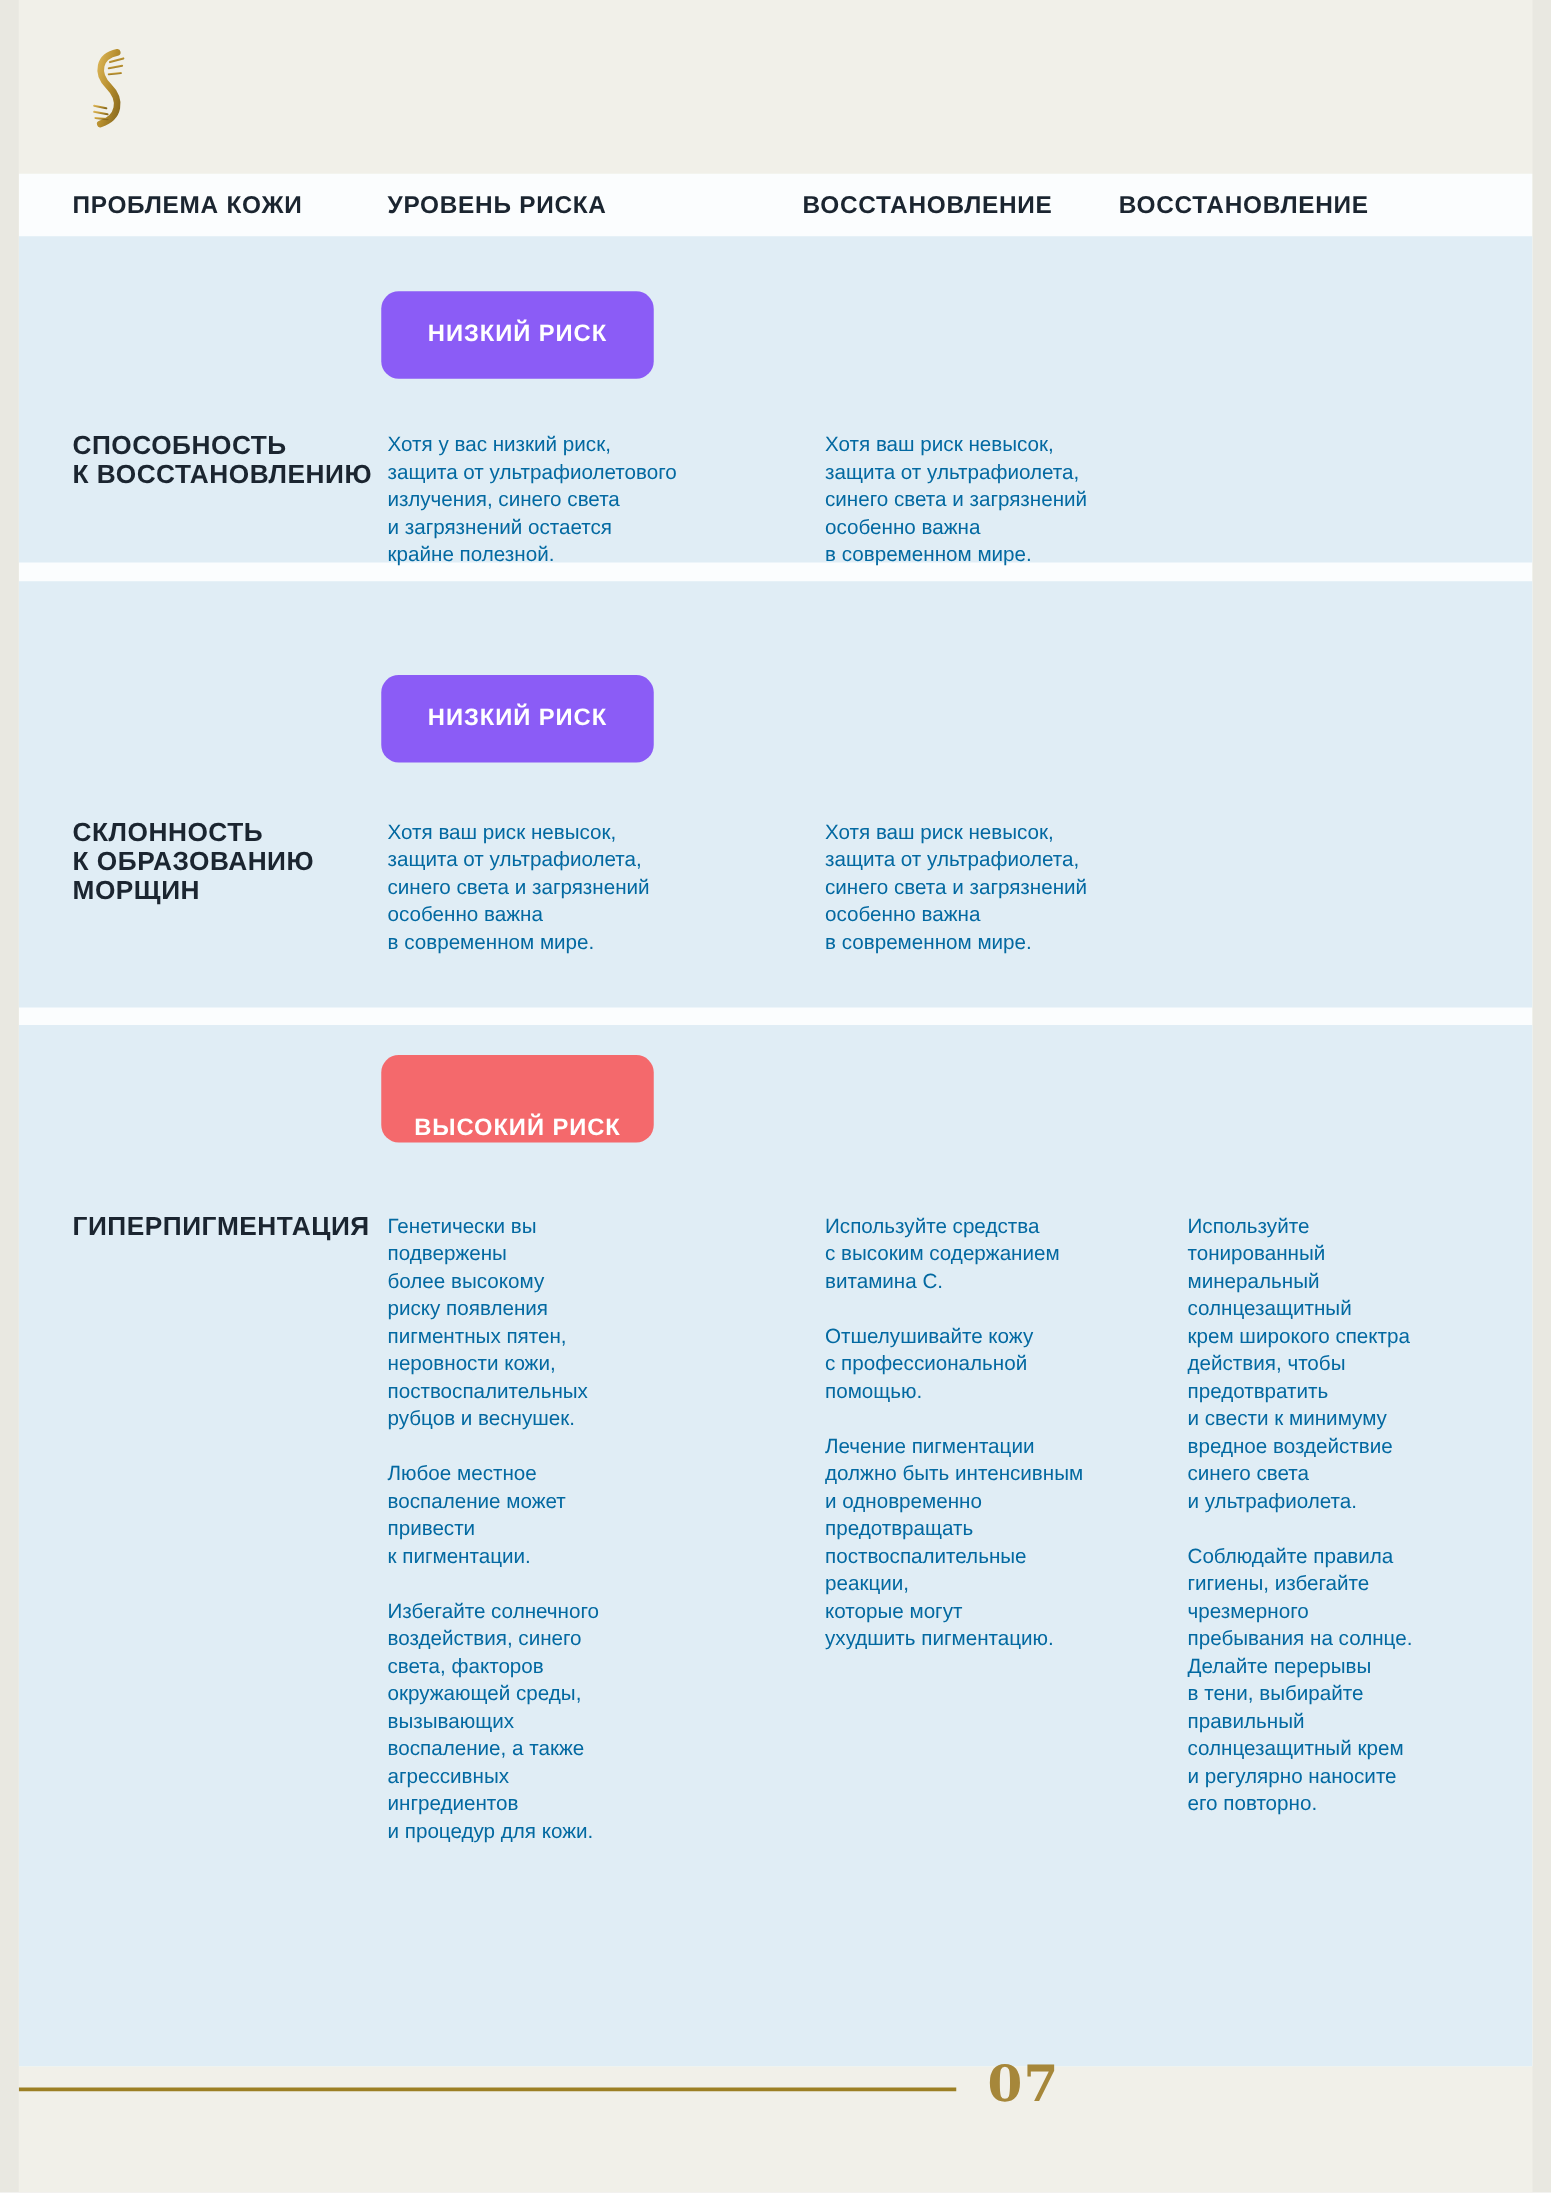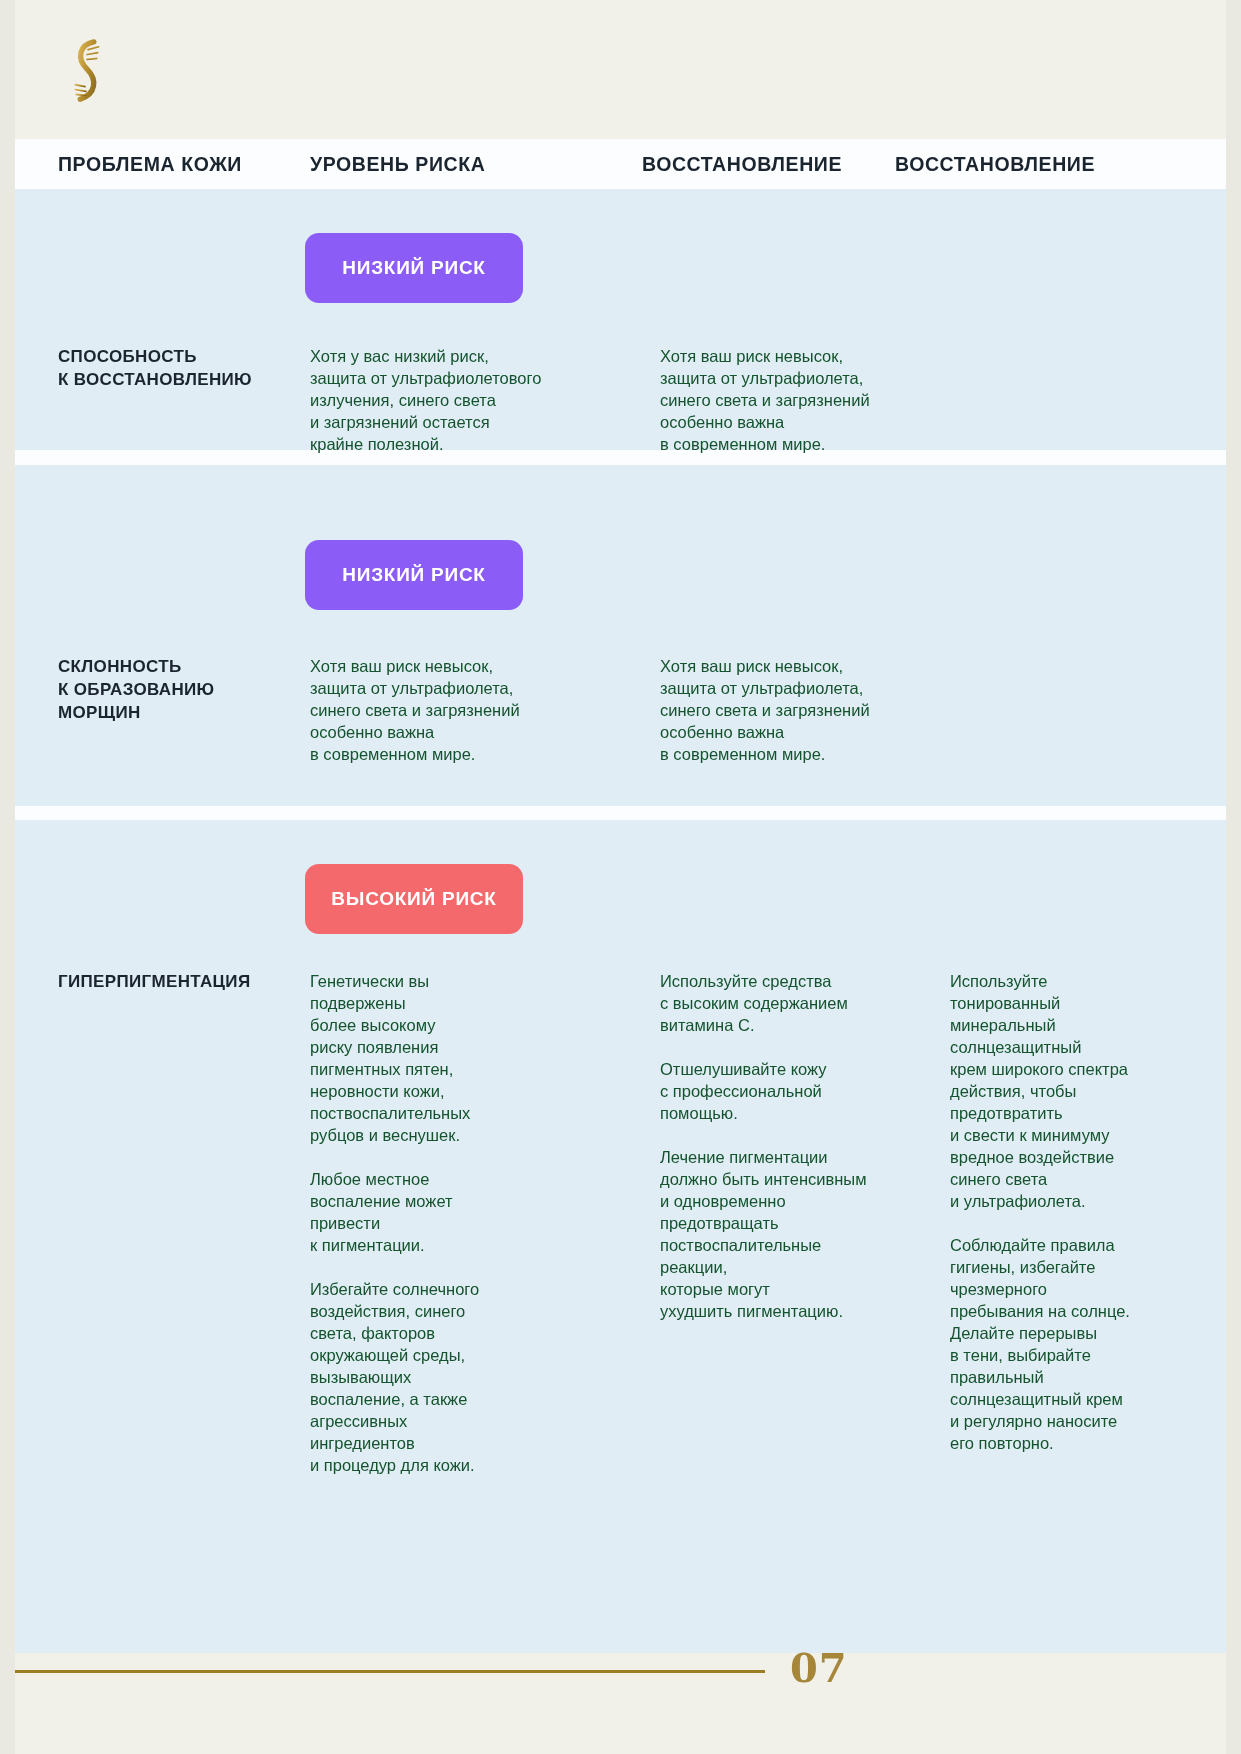--- a/index.html
+++ b/index.html
@@ -55,21 +55,21 @@
     left:0; right:0;
     background:#e0edf5;
   }
   .row1{top:189px; height:261px;}
   .row2{top:465px; height:341px;}
   .row3{top:820px; height:833px;}
 
   .problem{
     position:absolute;
     left:43px; width:255px;
-    font-size:17px;
+    font-size:21px;
     line-height:23px;
     font-weight:bold;
     letter-spacing:.02em;
     color:#1b2530;
     white-space:pre-line;
   }
   .badge{
     position:absolute;
     left:290px; width:218px; height:70px;
     border-radius:14px;
@@ -80,32 +80,32 @@
     letter-spacing:.04em;
     white-space:nowrap;
   }
   .badge.low{background:#8b5cf6;}
   .badge.high{background:#f4696c;}
 
   .cell{
     position:absolute;
     font-size:16.5px;
     line-height:22px;
-    color:#14532d;
+    color:#0369a1;
     white-space:pre-line;
   }
   .c2{left:295px; width:265px;}
   .c3{left:645px; width:275px;}
   .c4{left:935px; width:225px;}
 
   .row1 .badge{top:44px;}
   .row1 .problem, .row1 .cell{top:156px;}
   .row2 .badge{top:75px;}
   .row2 .problem, .row2 .cell{top:190px;}
-  .row3 .badge{top:44px;}
+  .row3 .badge{top:24px;align-items:flex-end;}
   .row3 .problem, .row3 .cell{top:150px;}
 
   
   .gold-line{
     position:absolute;
     left:0; top:1670px;
     width:750px; height:3px;
     background:#9c7f24;
   }
   .page-num{

